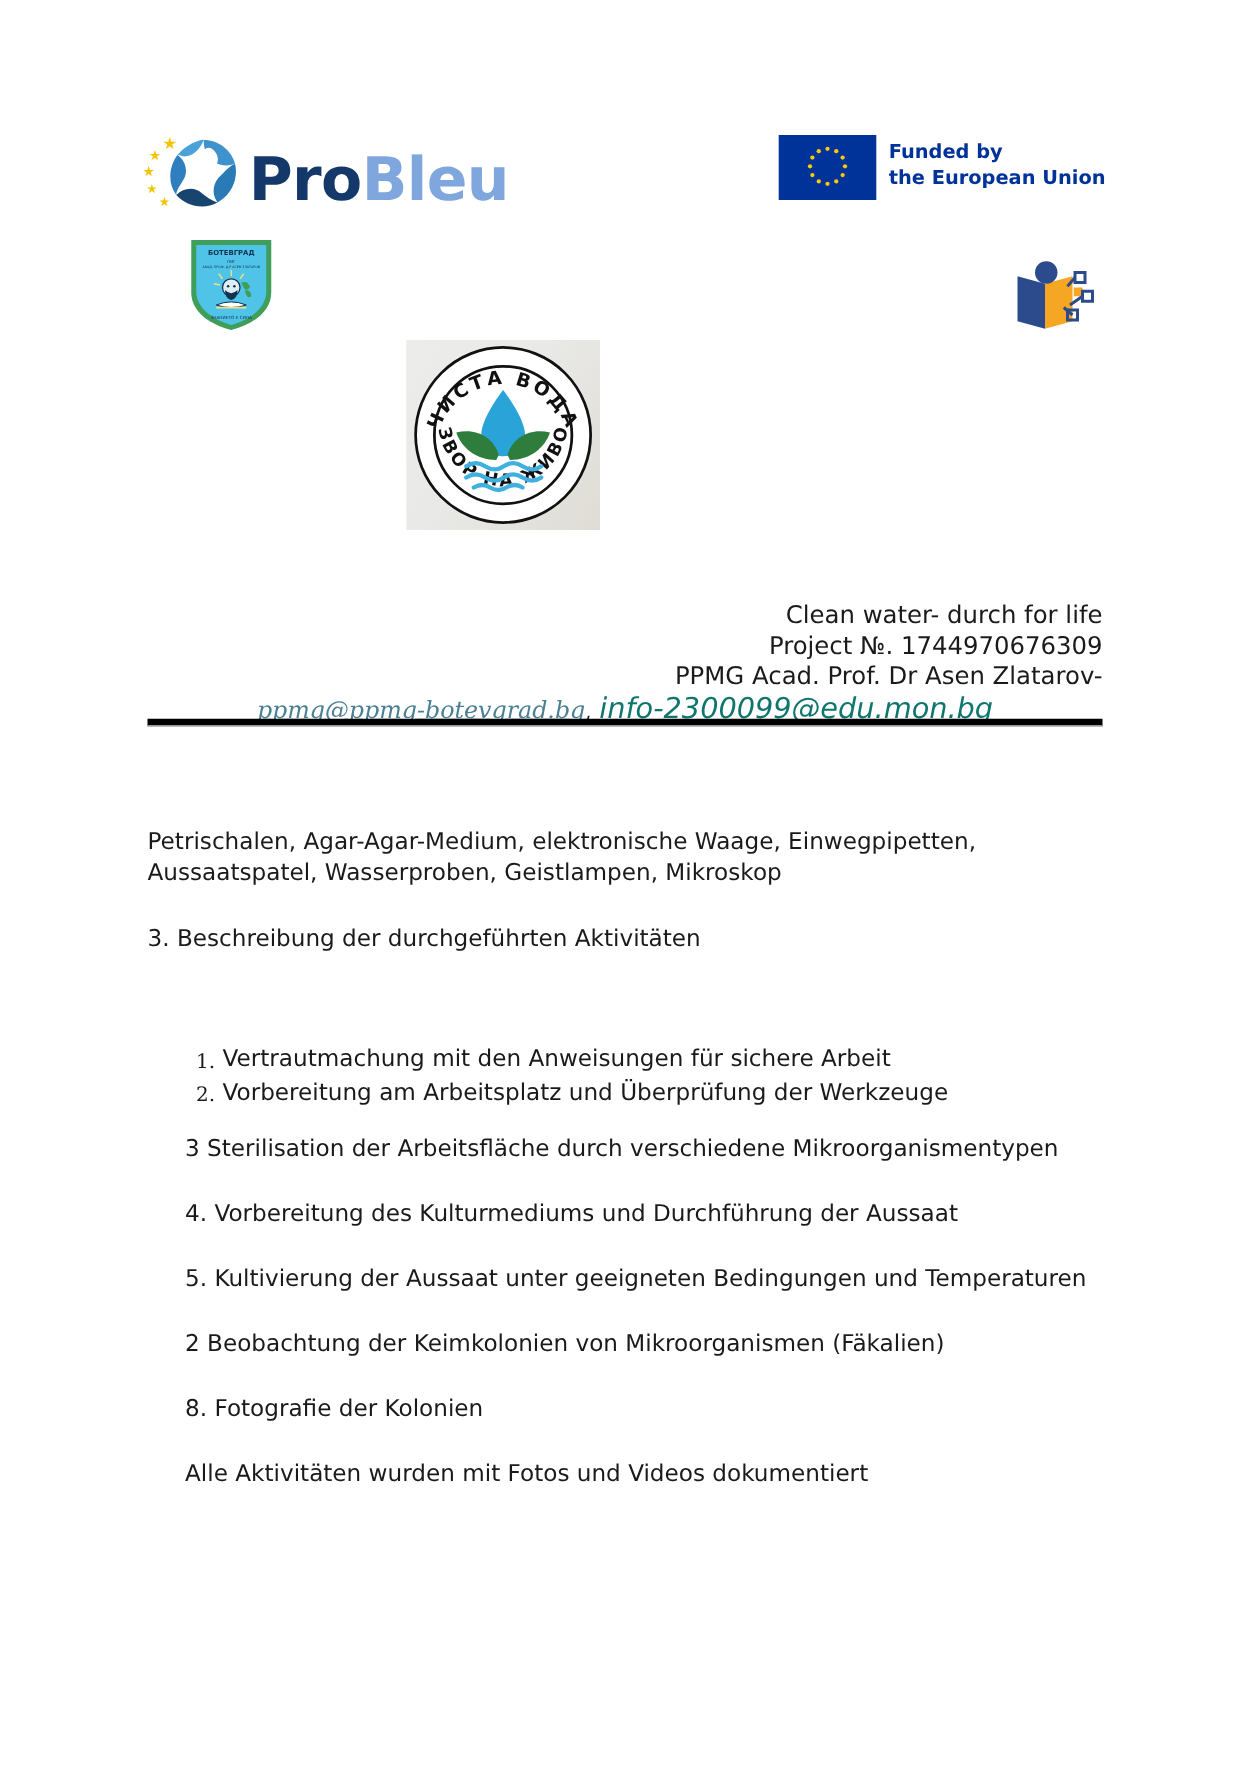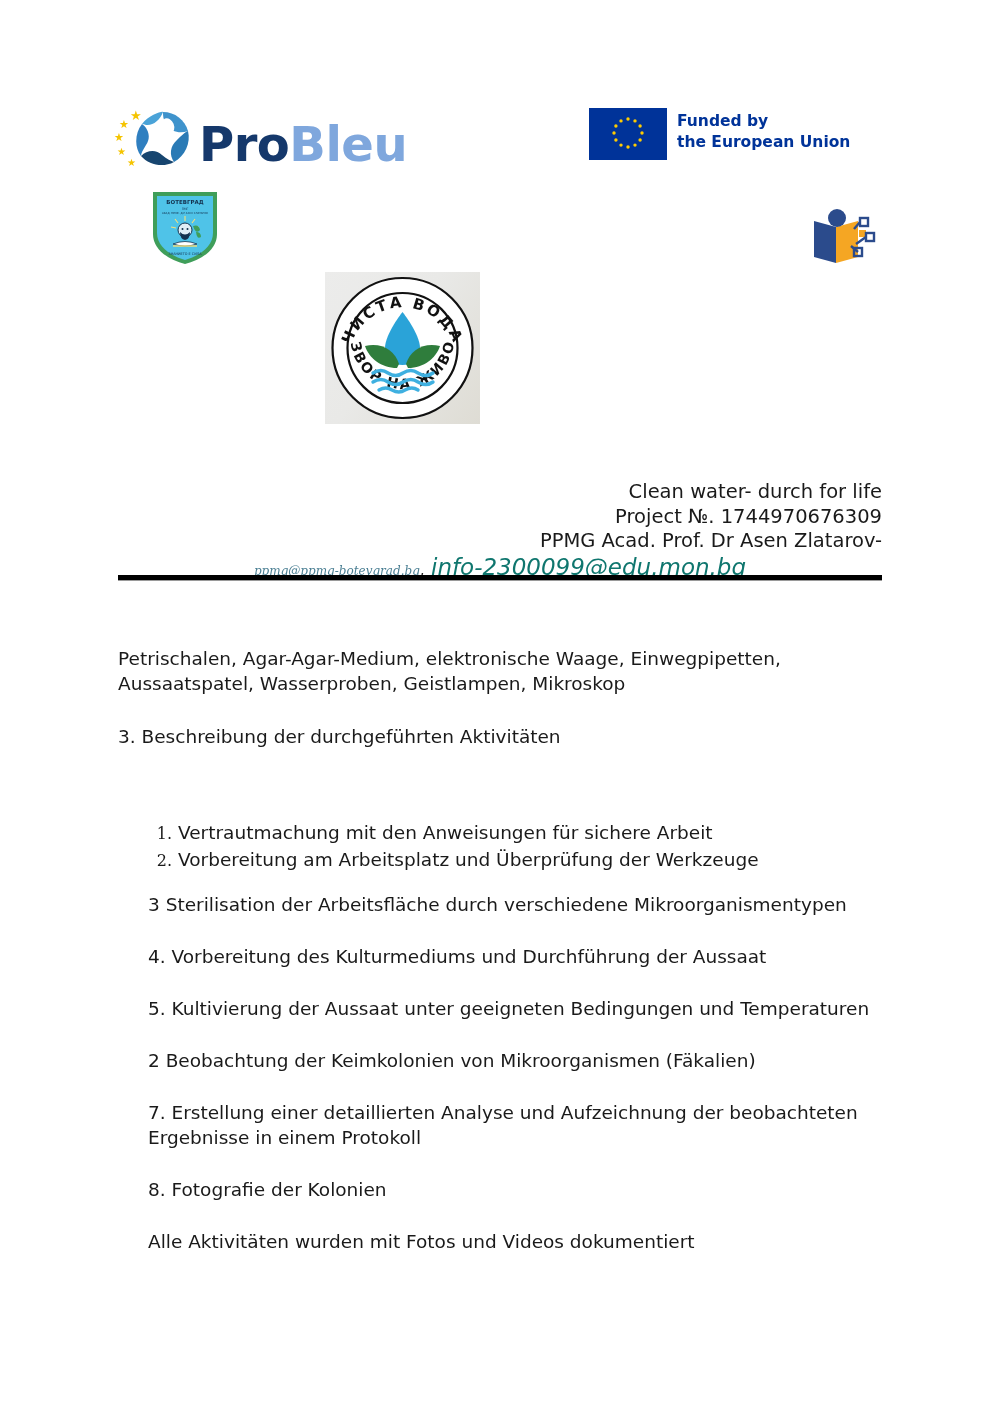--- a/index.html
+++ b/index.html
@@ -80,21 +80,21 @@
     position: absolute;
     left: 149px;
     top: 188px;
     width: 72px;
     height: 78px;
   }
 
   
   .eu-logo {
     position: absolute;
-    left: 589px;
+    left: 623px;
     top: 108px;
     width: 245px;
     height: 54px;
     padding-left: 26px;
   }
   .eu-flag {
     position: absolute;
     left: 0; top: 0;
     width: 78px; height: 52px;
     background: #003399;
@@ -146,21 +146,21 @@
   }
   .doc-header .hline { display: block; white-space: nowrap; }
   .email-line {
     text-align: center;
     margin-top: 1px;
     white-space: nowrap;
   }
   .email-serif {
     font-family: "DejaVu Serif", "Liberation Serif", serif;
     font-style: italic;
-    font-size: 12px;
+    font-size: 19px;
     color: #4b7f93;
     text-decoration: underline;
   }
   .email-comma {
     font-family: "DejaVu Serif", "Liberation Serif", serif;
     font-size: 15.5px;
     color: #1a1a1a;
   }
   .email-sans {
     font-family: "DejaVu Sans", "Liberation Sans", sans-serif;
@@ -188,21 +188,21 @@
     top: 646px;
     width: 764px;
     font-family: "DejaVu Sans", "Liberation Sans", sans-serif;
     font-size: 18.5px;
     line-height: 25px;
     color: #1a1a1a;
   }
   .para {
     margin: 0 0 0 0;
   }
-  .para.materials { margin-bottom: 28px; }
+  .para.materials { margin-bottom: 28px; margin-top: 15px; }
   .para.section-title { margin-bottom: 0; }
 
   .numbered-list {
     margin: 70px 0 0 0;
     padding: 0;
     list-style: none;
   }
   .numbered-list li {
     position: relative;
     padding-left: 60px;
@@ -378,19 +378,18 @@
         <span class="num">2.</span>
         <span>Vorbereitung am Arbeitsplatz und Überprüfung der Werkzeuge</span>
       </li>
     </ul>
 
     <div class="steps">
       <p class="step">3 Sterilisation der Arbeitsfläche durch verschiedene Mikroorganismentypen</p>
       <p class="step">4. Vorbereitung des Kulturmediums und Durchführung der Aussaat</p>
       <p class="step">5. Kultivierung der Aussaat unter geeigneten Bedingungen und Temperaturen</p>
       <p class="step">2 Beobachtung der Keimkolonien von Mikroorganismen (Fäkalien)</p>
-      <p class="step">7. Erstellung einer detaillierten Analyse und Aufzeichnung der beobachteten Ergebnisse in einem Protokoll</p>
       <p class="step">8. Fotografie der Kolonien</p>
       <p class="step">Alle Aktivitäten wurden mit Fotos und Videos dokumentiert</p>
     </div>
   </div>
 
 </div>
 
 </body></html>

